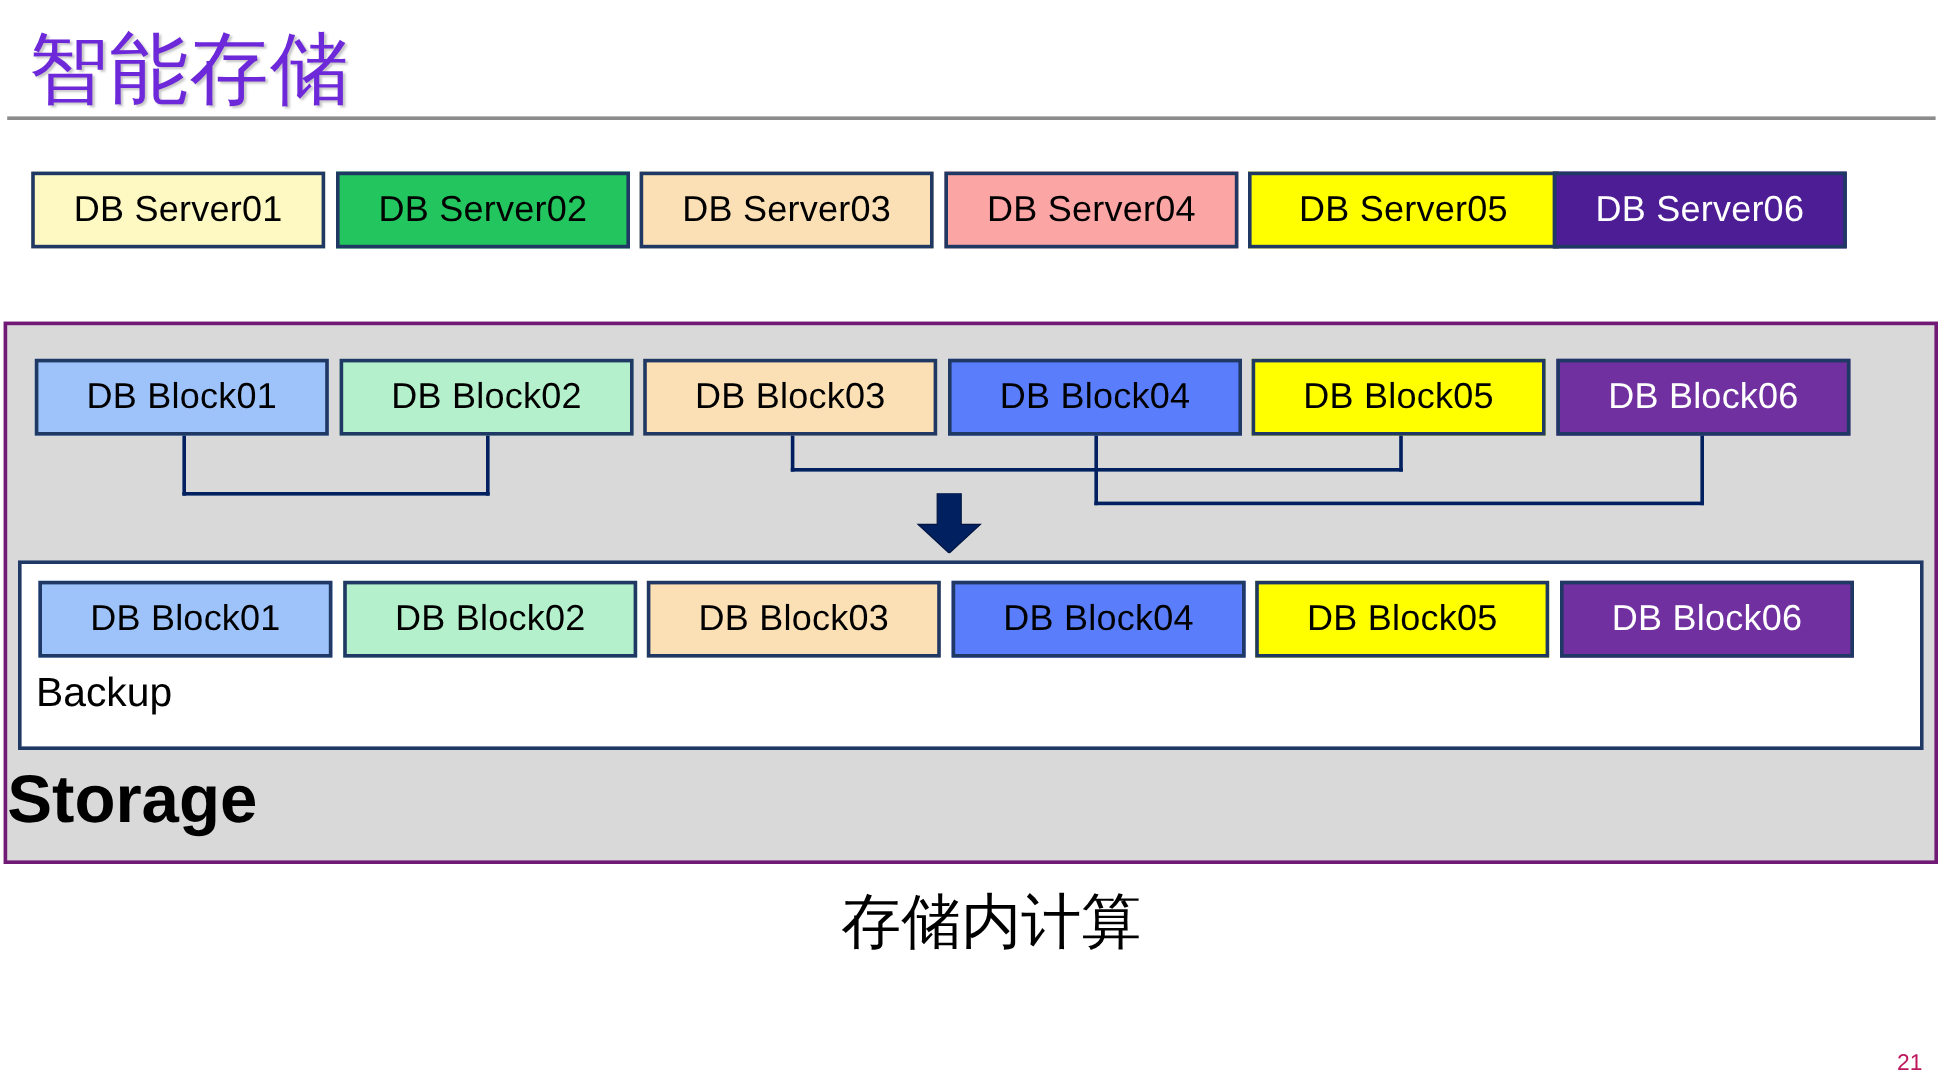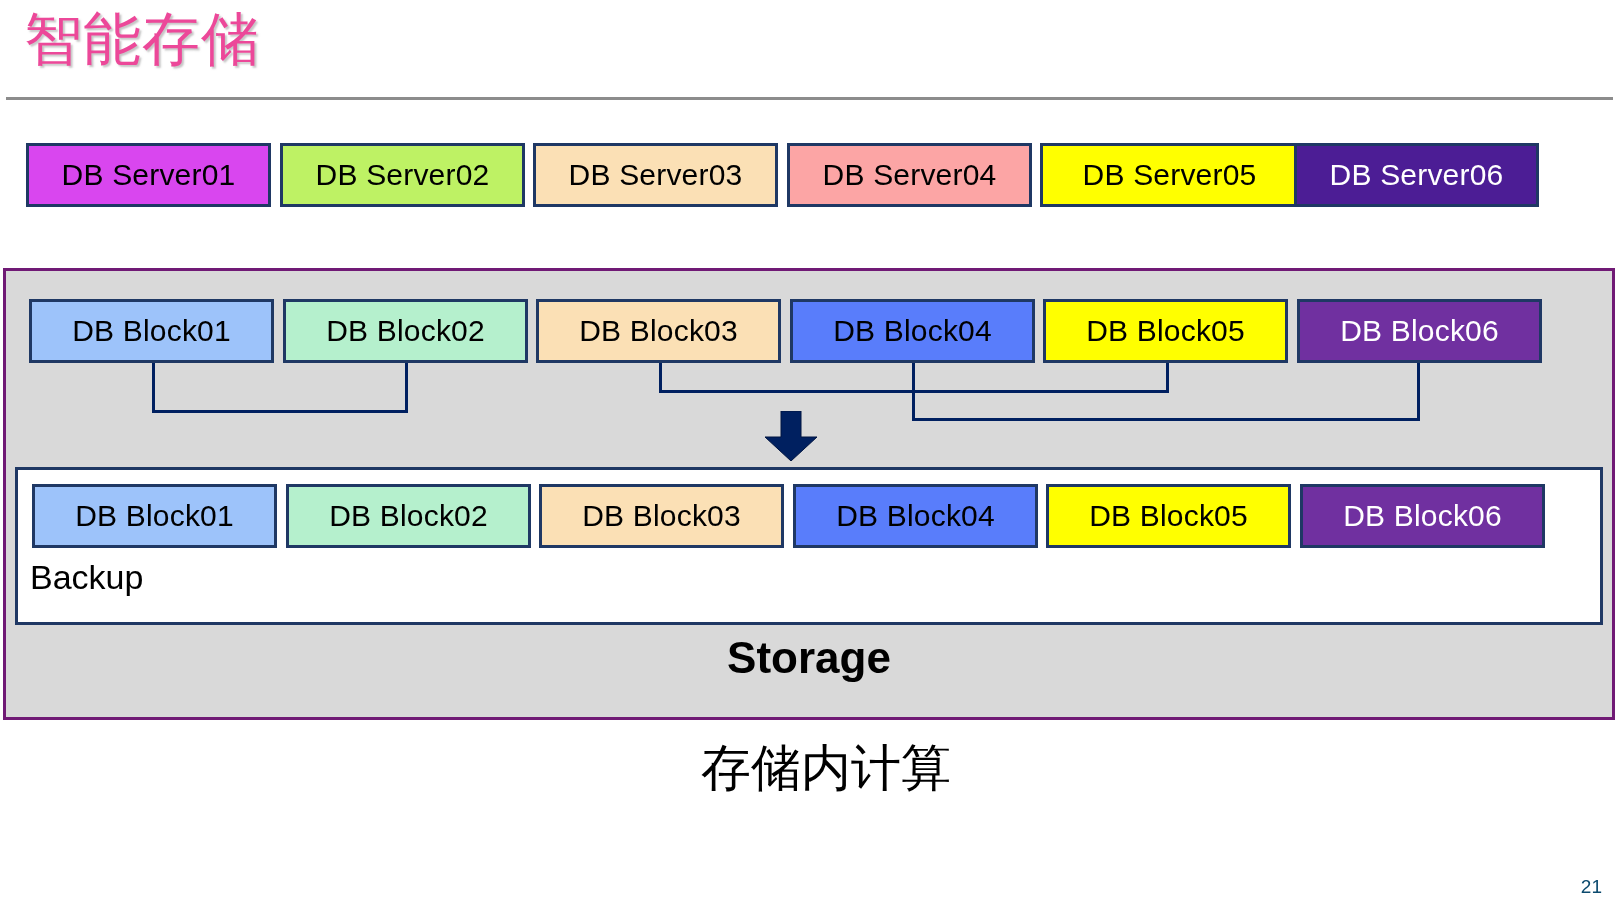--- a/index.html
+++ b/index.html
@@ -10,25 +10,25 @@
     background: #ffffff;
     font-family: "Liberation Sans", "DejaVu Sans", sans-serif;
     overflow: hidden;
     position: relative;
   }
 
   
   #slide-title {
     position: absolute;
     left: 24px;
-    top: 3px;
-    font-size: 58px;
+    top: 16px;
+    font-size: 66px;
     line-height: 1.25;
     font-weight: 400;
-    color: #ec4899;
+    color: #6d28d9;
     letter-spacing: 1px;
     text-shadow: 2px 2px 2px rgba(150,150,150,0.55);
     white-space: nowrap;
   }
 
   #title-rule {
     position: absolute;
     left: 6px;
     top: 97px;
     width: 1607px;
@@ -103,22 +103,22 @@
     text-align: left;
     font-size: 34px;
     color: #000000;
   }
 
   #storage-label {
     position: absolute;
     left: 0;
     top: 362px;
     width: 100%;
-    text-align: center;
-    font-size: 44px;
+    text-align: left;
+    font-size: 56px;
     font-weight: bold;
     color: #000000;
   }
 
   
   #caption {
     position: absolute;
     left: 0;
     top: 735px;
     width: 1620px;
@@ -128,34 +128,34 @@
     color: #000000;
     font-family: "DejaVu Sans", "Liberation Sans", sans-serif;
     margin-left: 16px;
   }
 
   #page-number {
     position: absolute;
     right: 18px;
     bottom: 12px;
     font-size: 19px;
-    color: #0c4a6e;
+    color: #be185d;
   }
 </style>
 </head>
 <body>
 
 <div id="slide-title">智能存储</div>
 <div id="title-rule"></div>
 
 <div id="server-row">
-    <div class="node" style="left: 26px; width: 245px; background: #d946ef; color: rgb(0, 0, 0); border-color: rgb(31, 56, 100);">
+    <div class="node" style="left: 26px; width: 245px; background: #fef9c3; color: rgb(0, 0, 0); border-color: rgb(31, 56, 100);">
       <span>DB Server01</span>
     </div>
-    <div class="node" style="left: 280px; width: 245px; background: #bef264; color: rgb(0, 0, 0); border-color: rgb(31, 56, 100);">
+    <div class="node" style="left: 280px; width: 245px; background: #22c55e; color: rgb(0, 0, 0); border-color: rgb(31, 56, 100);">
       <span>DB Server02</span>
     </div>
     <div class="node" style="left: 533px; width: 245px; background: rgb(251, 224, 181); color: rgb(0, 0, 0); border-color: rgb(31, 56, 100);">
       <span>DB Server03</span>
     </div>
     <div class="node" style="left: 787px; width: 245px; background: #fca5a5; color: rgb(0, 0, 0); border-color: rgb(31, 56, 100);">
       <span>DB Server04</span>
     </div>
     <div class="node" style="left: 1040px; width: 259px; background: rgb(255, 255, 0); color: rgb(0, 0, 0); border-color: rgb(31, 56, 100);">
       <span>DB Server05</span>

